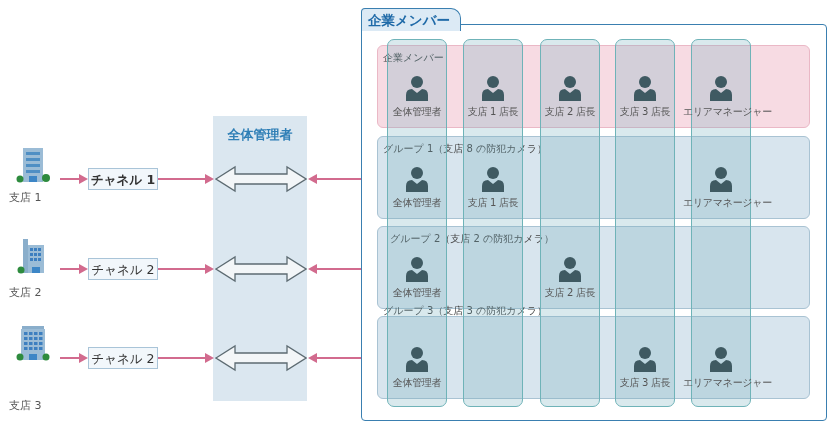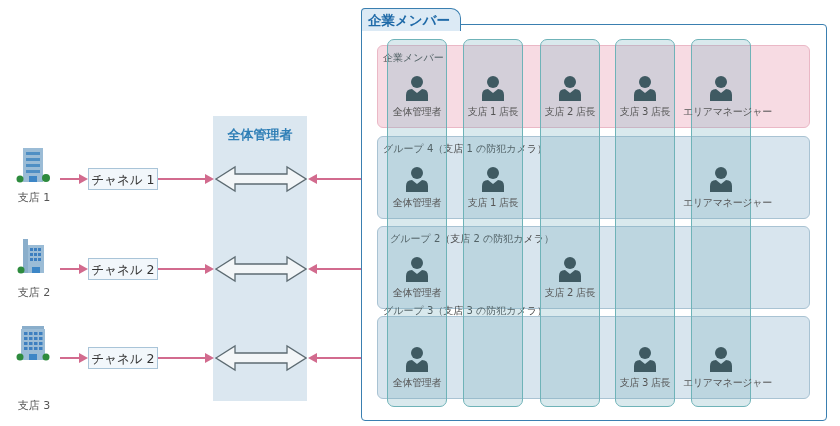--- a/index.html
+++ b/index.html
@@ -1,21 +1,21 @@
 <!DOCTYPE html>
 <html><head>
 <meta charset="utf-8">
 <style>
   html, body { margin:0; padding:0; background:#ffffff; }
   body { width:840px; height:426px; position:relative; overflow:hidden;
          font-family:"DejaVu Sans", "Liberation Sans", sans-serif; color:#444; }
 
   
   .branch-icon { position:absolute; width:38px; height:40px; }
-  .branch-label { position:absolute; font-size:11px; color:#555; width:50px; text-align:center; }
+  .branch-label { position:absolute; font-size:11px; color:#555; width:50px; text-align:left; }
 
   .channel { position:absolute; left:88px; width:70px; height:22px; border:1px solid #a9c4d8;
              background:#f2f7fb; font-size:12.5px; color:#333; line-height:22px; text-align:center;
              box-sizing:border-box; }
 
   .pink-line { position:absolute; height:2px; background:#d26b8e; }
   .arrowhead-r { position:absolute; width:0; height:0; border-top:5px solid transparent;
                  border-bottom:5px solid transparent; border-left:9px solid #d26b8e; }
   .arrowhead-l { position:absolute; width:0; height:0; border-top:5px solid transparent;
                  border-bottom:5px solid transparent; border-right:9px solid #d26b8e; }
@@ -107,21 +107,21 @@
 </svg>
 <div class="branch-label" style="left:9px;top:374px;margin-top:24px;">支店 3</div>
 
 <div class="pink-line" style="left:60px;top:178px;width:20px;"></div>
 <div class="arrowhead-r" style="left:79px;top:174px;"></div>
 <div class="pink-line" style="left:60px;top:268px;width:20px;"></div>
 <div class="arrowhead-r" style="left:79px;top:264px;"></div>
 <div class="pink-line" style="left:60px;top:357px;width:20px;"></div>
 <div class="arrowhead-r" style="left:79px;top:353px;"></div>
 
-<div class="channel" style="top:168px;">チャネル 1</div>
+<div class="channel" style="top:168px;font-weight:bold;">チャネル 1</div>
 <div class="channel" style="top:258px;">チャネル 2</div>
 <div class="channel" style="top:347px;">チャネル 2</div>
 
 <div class="mgmt"></div>
 <div class="mgmt-title">全体管理者</div>
 
 <div class="pink-line" style="left:158px;top:178px;width:48px;"></div>
 <div class="arrowhead-r" style="left:205px;top:174px;"></div>
 <div class="pink-line" style="left:158px;top:268px;width:48px;"></div>
 <div class="arrowhead-r" style="left:205px;top:264px;"></div>
@@ -147,21 +147,21 @@
 
 <div class="ent"></div>
 <div class="ent-tab">企業メンバー</div>
 
 <div class="row row-members"></div>
 <div class="row row-group" style="top:136px;height:83px;"></div>
 <div class="row row-group" style="top:226px;height:83px;"></div>
 <div class="row row-group" style="top:316px;height:83px;"></div>
 
 <div class="row-label" style="left:383px;top:51px;">企業メンバー</div>
-<div class="row-label" style="left:383px;top:142px;">グループ 4（支店 1 の防犯カメラ）</div>
+<div class="row-label" style="left:383px;top:142px;">グループ 1（支店 8 の防犯カメラ）</div>
 <div class="row-label" style="left:383px;top:232px;margin-left:7px;">グループ 2（支店 2 の防犯カメラ）</div>
 <div class="row-label" style="left:383px;top:304px;">グループ 3（支店 3 の防犯カメラ）</div>
 
 <div class="col" style="left:387px;"></div>
 <div class="col" style="left:463px;"></div>
 <div class="col" style="left:540px;"></div>
 <div class="col" style="left:615px;"></div>
 <div class="col" style="left:691px;"></div>
 
 <div id="persons">

